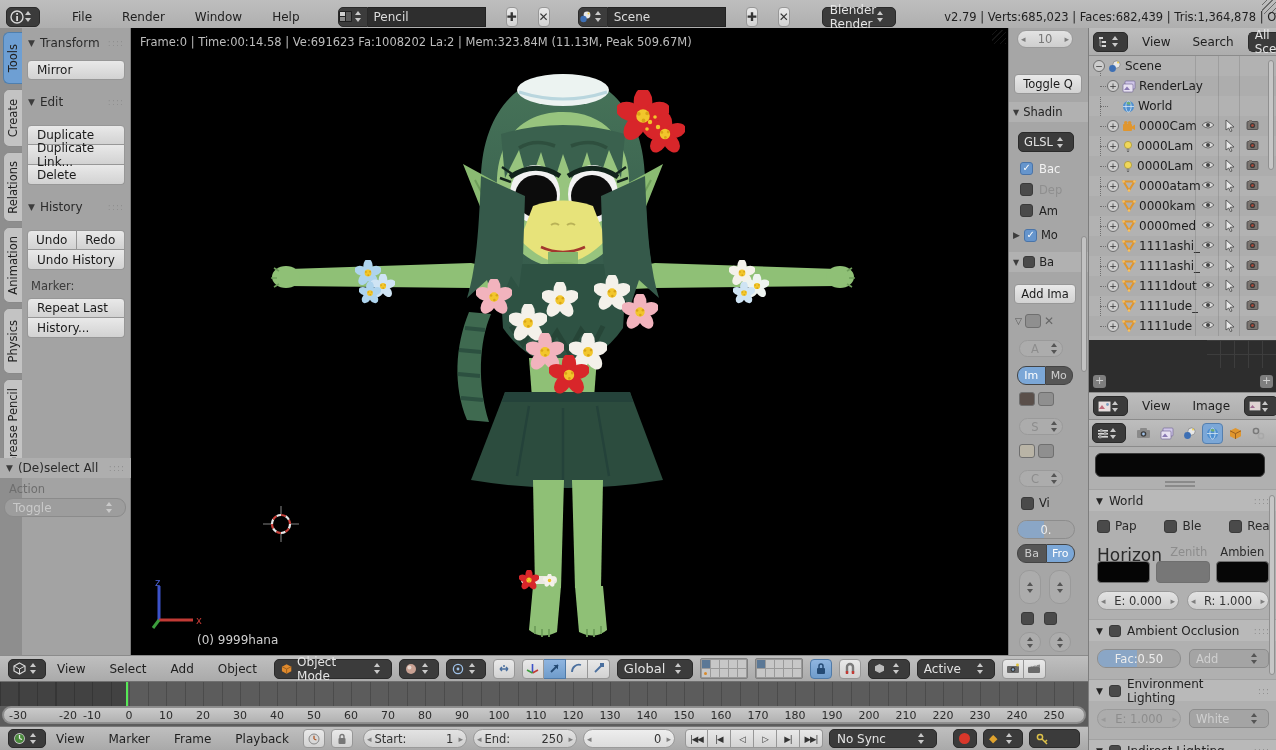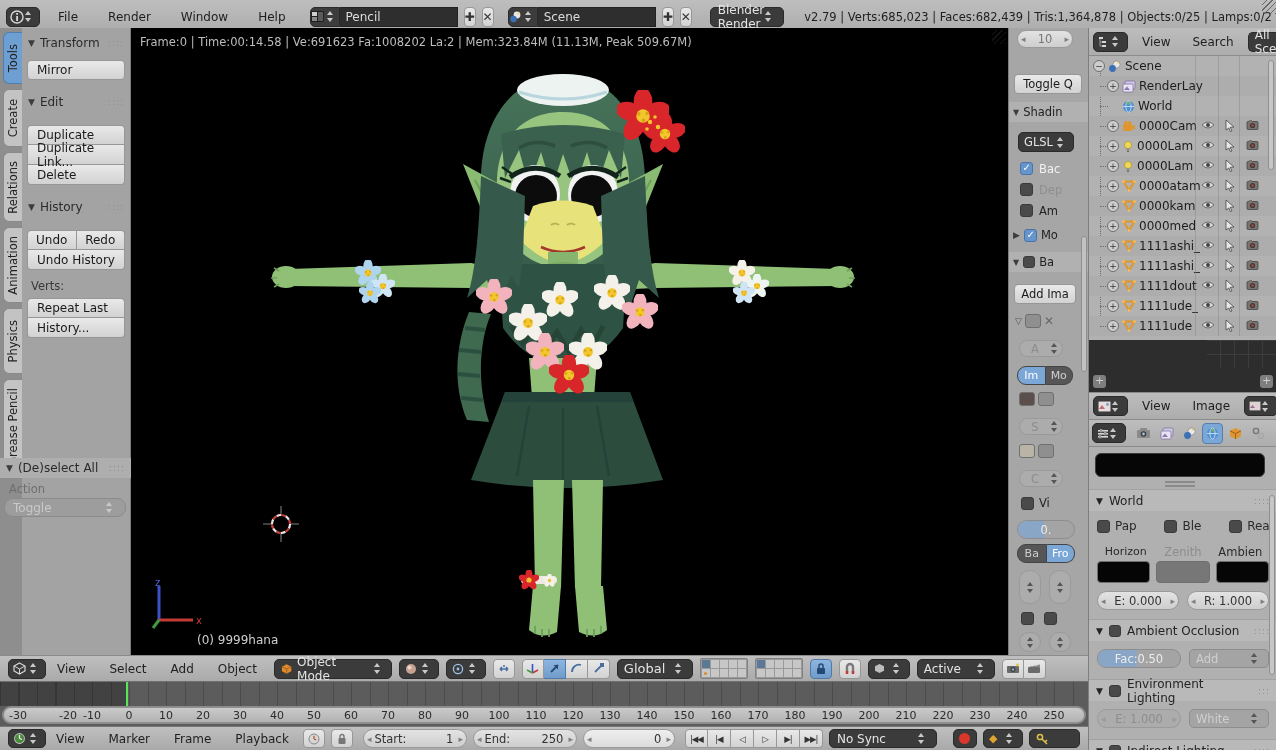--- a/index.html
+++ b/index.html
@@ -24,21 +24,21 @@
   .cb.checked{background:#6695cc;border-color:#4a74a8;}
   .cb.checked::after{content:"✓";position:absolute;left:1.5px;top:-1px;color:#fff;font-size:10px;font-weight:bold;}
   .panel-hdr{display:flex;align-items:center;gap:5px;color:#2b2b2b;font-size:12px;padding:0 6px;}
   .panel-hdr .tri{font-size:9px;color:#3c3c3c;}
   .panel-hdr .grip{margin-left:auto;color:#8f8f8f;letter-spacing:1px;font-size:9px;}
   .menu{color:#1e1e1e;font-size:12px;padding:0 4px;cursor:default;}
   .abs{position:absolute;}
 
   
   #topbar{position:absolute;left:0;top:0;width:1276px;height:34px;background:linear-gradient(#bebebe,#acacac);
-          border-bottom:1px solid #777;display:flex;align-items:center;gap:6px;padding:15px 6px;overflow:hidden;}
+          border-bottom:1px solid #777;display:flex;align-items:center;gap:20px;padding:15px 6px;overflow:hidden;}
   #topbar .menus{display:flex;gap:22px;margin:0 14px 0 8px;}
   .idsel{height:20px;display:flex;align-items:center;}
   .idsel .icobox{width:30px;height:20px;background:#3c3c3c;border:1px solid #2a2a2a;border-radius:5px 0 0 5px;display:flex;align-items:center;justify-content:center;}
   .idsel .namebox{width:118px;height:20px;background:#2e2e2e;border:1px solid #222;border-left:none;color:#dcdcdc;display:flex;align-items:center;padding:0 6px;font-size:12px;}
   .sqbtn{width:21px;height:20px;font-size:12px;color:#333;}
   #stats{color:#1f1f1f;font-size:11.5px;white-space:nowrap;}
 
   
   #tabcol{position:absolute;left:0;top:28px;width:22px;height:627px;background:#8e8e8e;}
   .vtab{position:relative;margin:4px 0 5px 3px;width:19px;background:#c3c3c3;border:1px solid #8a8a8a;border-right:none;
@@ -226,21 +226,21 @@
     <div class="panel-hdr" style="margin-top:12px">
       <span class="tri">▼</span>
         <span>History</span>
         <span class="grip">::::</span>
     </div>
     <div style="display:flex;margin:13px 5px 0 5px">
       <div class="btn" style="flex:1;height:20px;border-radius:4px 0 0 0">Undo</div>
       <div class="btn" style="flex:1;height:20px;border-radius:0 4px 0 0;border-left:none">Redo</div>
     </div>
     <div class="btn shelf-btn" style="border-radius:0 0 4px 4px;border-top:none;justify-content:center;padding-left:0">Undo History</div>
-    <div class="lbl-dim" style="margin-top:9px;color:#3a3a3a">Verts:</div>
+    <div class="lbl-dim" style="margin-top:9px;color:#3a3a3a">Marker:</div>
     <div class="btn shelf-btn" style="margin-top:5px;border-radius:4px 4px 0 0">Repeat Last</div>
     <div class="btn shelf-btn" style="border-radius:0 0 4px 4px;border-top:none">History...</div>
   </div>
   <div id="deselect-hdr" class="panel-hdr">
     <span class="tri">▼</span>
       <span>(De)select All</span>
       <span class="grip">::::</span>
   </div>
   <div class="abs lbl-dim" style="left:0;top:482px;width:131px">Action</div>
   <div id="action-dd">
@@ -994,21 +994,21 @@
           <div style="display: flex; align-items: center; gap: 5px;">
             <span class="cb"></span>
             <span style="color: rgb(42, 42, 42);">Ble</span>
           </div>
           <div style="display: flex; align-items: center; gap: 5px;">
             <span class="cb"></span>
             <span style="color: rgb(42, 42, 42);">Real</span>
           </div>
         </div>
       <div id="world-swatch-labels" style="position:absolute;left:8px;top:98px;width:172px;display:flex">
-          <div style="flex: 1 1 0%; text-align: center; font-size: 11px; color: rgb(42, 42, 42);">Horizon</div>
+          <div style="flex: 1 1 0%; text-align: center; font-size: 17px; color: rgb(42, 42, 42);">Horizon</div>
           <div style="flex: 1 1 0%; text-align: center; font-size: 11.5px; color: rgb(141, 141, 141);">Zenith</div>
           <div style="flex: 1 1 0%; text-align: center; font-size: 11.5px; color: rgb(42, 42, 42);">Ambien</div>
         </div>
       <div id="world-swatches" style="position:absolute;left:8px;top:114px;width:172px;display:flex;gap:6px">
           <div class="swatch" style="flex: 1 1 0%; background: rgb(5, 5, 5);"></div>
           <div class="swatch" style="flex: 1 1 0%; background: rgb(119, 119, 119);"></div>
           <div class="swatch" style="flex: 1 1 0%; background: rgb(6, 6, 6);"></div>
         </div>
       <div class="pill" style="position:absolute;left:8px;top:144px;width:82px;height:19px">
         <span class="arw">◂</span>

